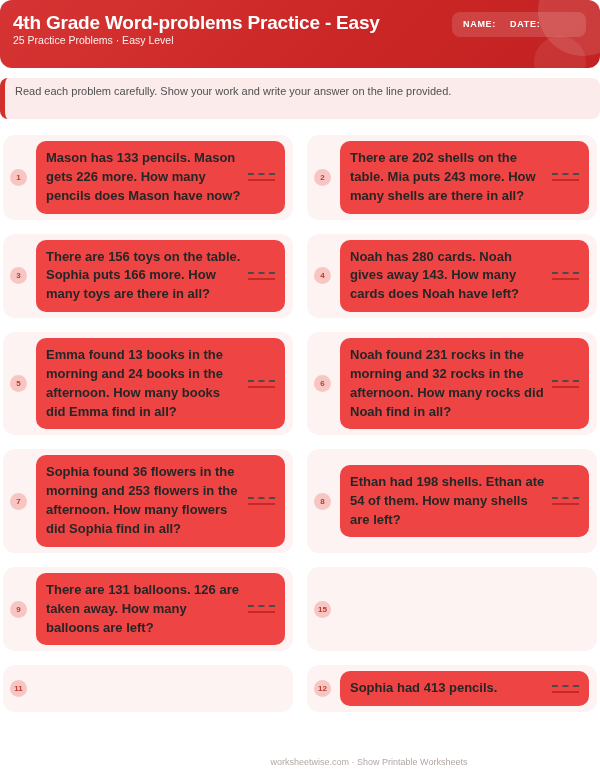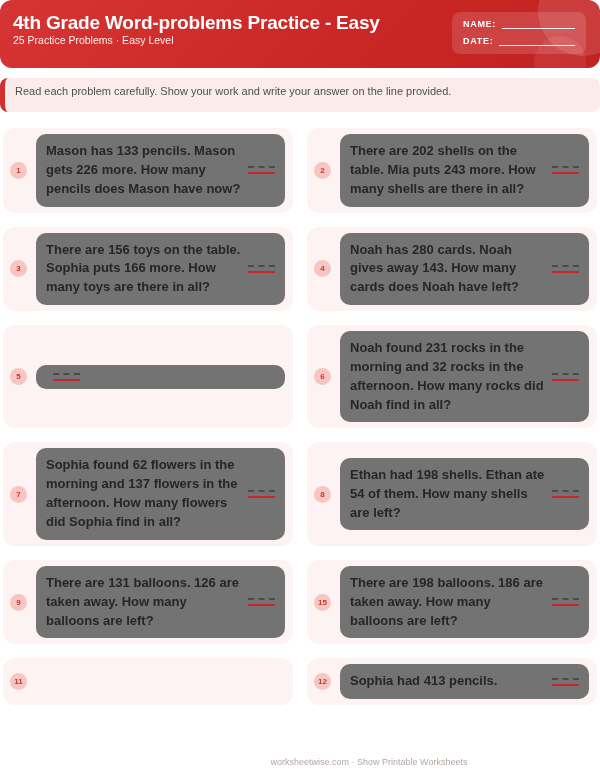--- a/index.html
+++ b/index.html
@@ -55,21 +55,20 @@
   .name-date-panel {
     position: absolute;
     top: 12px;
     right: 14px;
     width: 134px;
     box-sizing: border-box;
     background: rgba(255,255,255,0.14);
     border-radius: 8px;
     padding: 8px 11px;
     display: flex;
-    flex-direction: column;
     gap: 8px;
   }
   .nd-row {
     display: flex;
     align-items: flex-end;
     gap: 6px;
   }
   .nd-label {
     color: #ffffff;
     font-size: 9px;
@@ -83,21 +82,21 @@
     height: 6px;
   }
   
   .instruction-bar {
     margin-top: 10px;
     width: 600px;
     box-sizing: border-box;
     background: #fbeceb;
     border-left: 5px solid #d2302c;
     border-radius: 8px;
-    padding: 7px 10px 15px 10px;
+    padding: 7px 10px 22px 10px;
     font-size: 11px;
     color: #4f4f4f;
   }
   
   .problems-grid {
     margin-top: 16px;
     padding: 0 3px;
     display: grid;
     grid-template-columns: 1fr 1fr;
     column-gap: 14px;
@@ -120,21 +119,21 @@
     color: #c0392b;
     font-size: 8px;
     font-weight: bold;
     display: flex;
     align-items: center;
     justify-content: center;
     margin-right: 9px;
   }
   .card-inner {
     flex: 1;
-    background: #737373;
+    background: #ef4444;
     border-radius: 10px;
     box-sizing: border-box;
     padding: 8px 10px;
     display: flex;
     align-items: center;
   }
   .problem-text {
     flex: 1;
     margin: 0;
     font-size: 13px;
@@ -230,20 +229,21 @@
       <div class="answer-lines">
         <div class="answer-line-dash"></div>
         <div class="answer-line-red"></div>
       </div>
     </div>
   </div>
 
   <div class="problem-card">
     <div class="badge">5</div>
     <div class="card-inner">
+      <p class="problem-text">Emma found 13 books in the morning and 24 books in the afternoon. How many books did Emma find in all?</p>
       <div class="answer-lines">
         <div class="answer-line-dash"></div>
         <div class="answer-line-red"></div>
       </div>
     </div>
   </div>
 
   <div class="problem-card">
     <div class="badge">6</div>
     <div class="card-inner">
@@ -251,21 +251,21 @@
       <div class="answer-lines">
         <div class="answer-line-dash"></div>
         <div class="answer-line-red"></div>
       </div>
     </div>
   </div>
 
   <div class="problem-card">
     <div class="badge">7</div>
     <div class="card-inner">
-      <p class="problem-text">Sophia found 62 flowers in the morning and 137 flowers in the afternoon. How many flowers did Sophia find in all?</p>
+      <p class="problem-text">Sophia found 36 flowers in the morning and 253 flowers in the afternoon. How many flowers did Sophia find in all?</p>
       <div class="answer-lines">
         <div class="answer-line-dash"></div>
         <div class="answer-line-red"></div>
       </div>
     </div>
   </div>
 
   <div class="problem-card">
     <div class="badge">8</div>
     <div class="card-inner">
@@ -283,27 +283,20 @@
       <p class="problem-text">There are 131 balloons. 126 are taken away. How many balloons are left?</p>
       <div class="answer-lines">
         <div class="answer-line-dash"></div>
         <div class="answer-line-red"></div>
       </div>
     </div>
   </div>
 
   <div class="problem-card">
     <div class="badge">15</div>
-    <div class="card-inner">
-      <p class="problem-text">There are 198 balloons. 186 are taken away. How many balloons are left?</p>
-      <div class="answer-lines">
-        <div class="answer-line-dash"></div>
-        <div class="answer-line-red"></div>
-      </div>
-    </div>
   </div>
 
   <div class="problem-card">
     <div class="badge">11</div>
   </div>
 
   <div class="problem-card">
     <div class="badge">12</div>
     <div class="card-inner">
       <p class="problem-text">Sophia had 413 pencils.</p>

